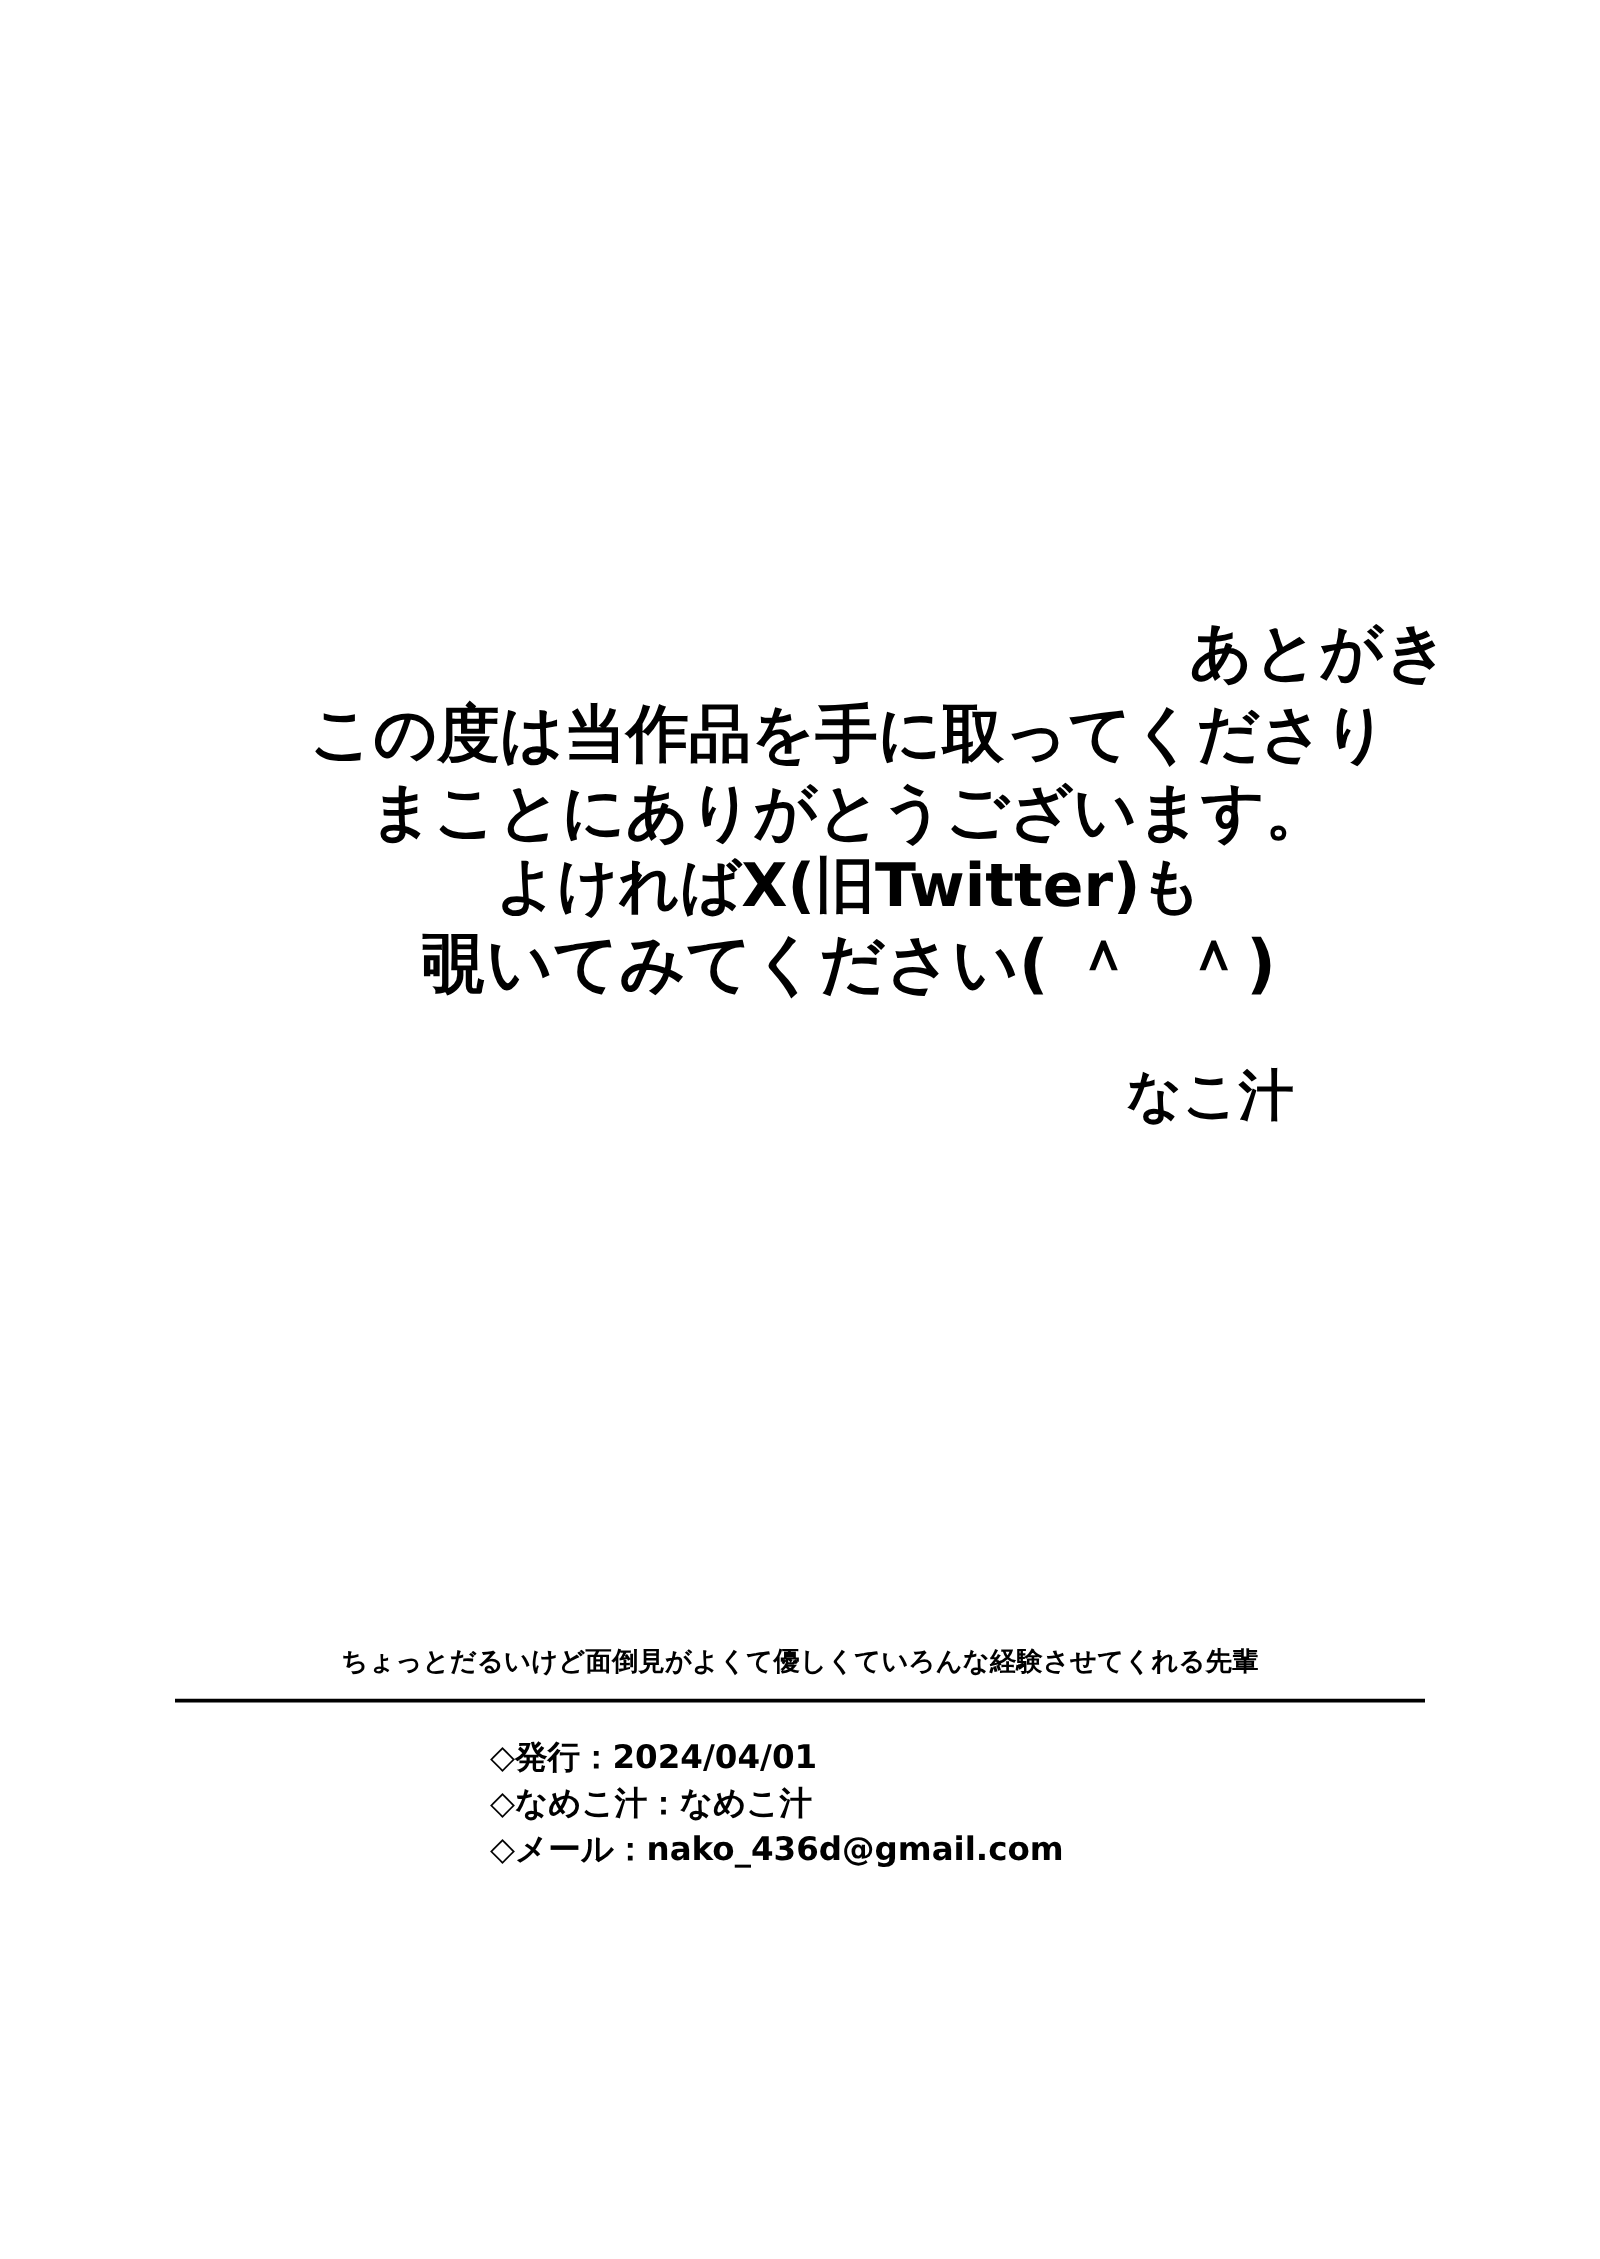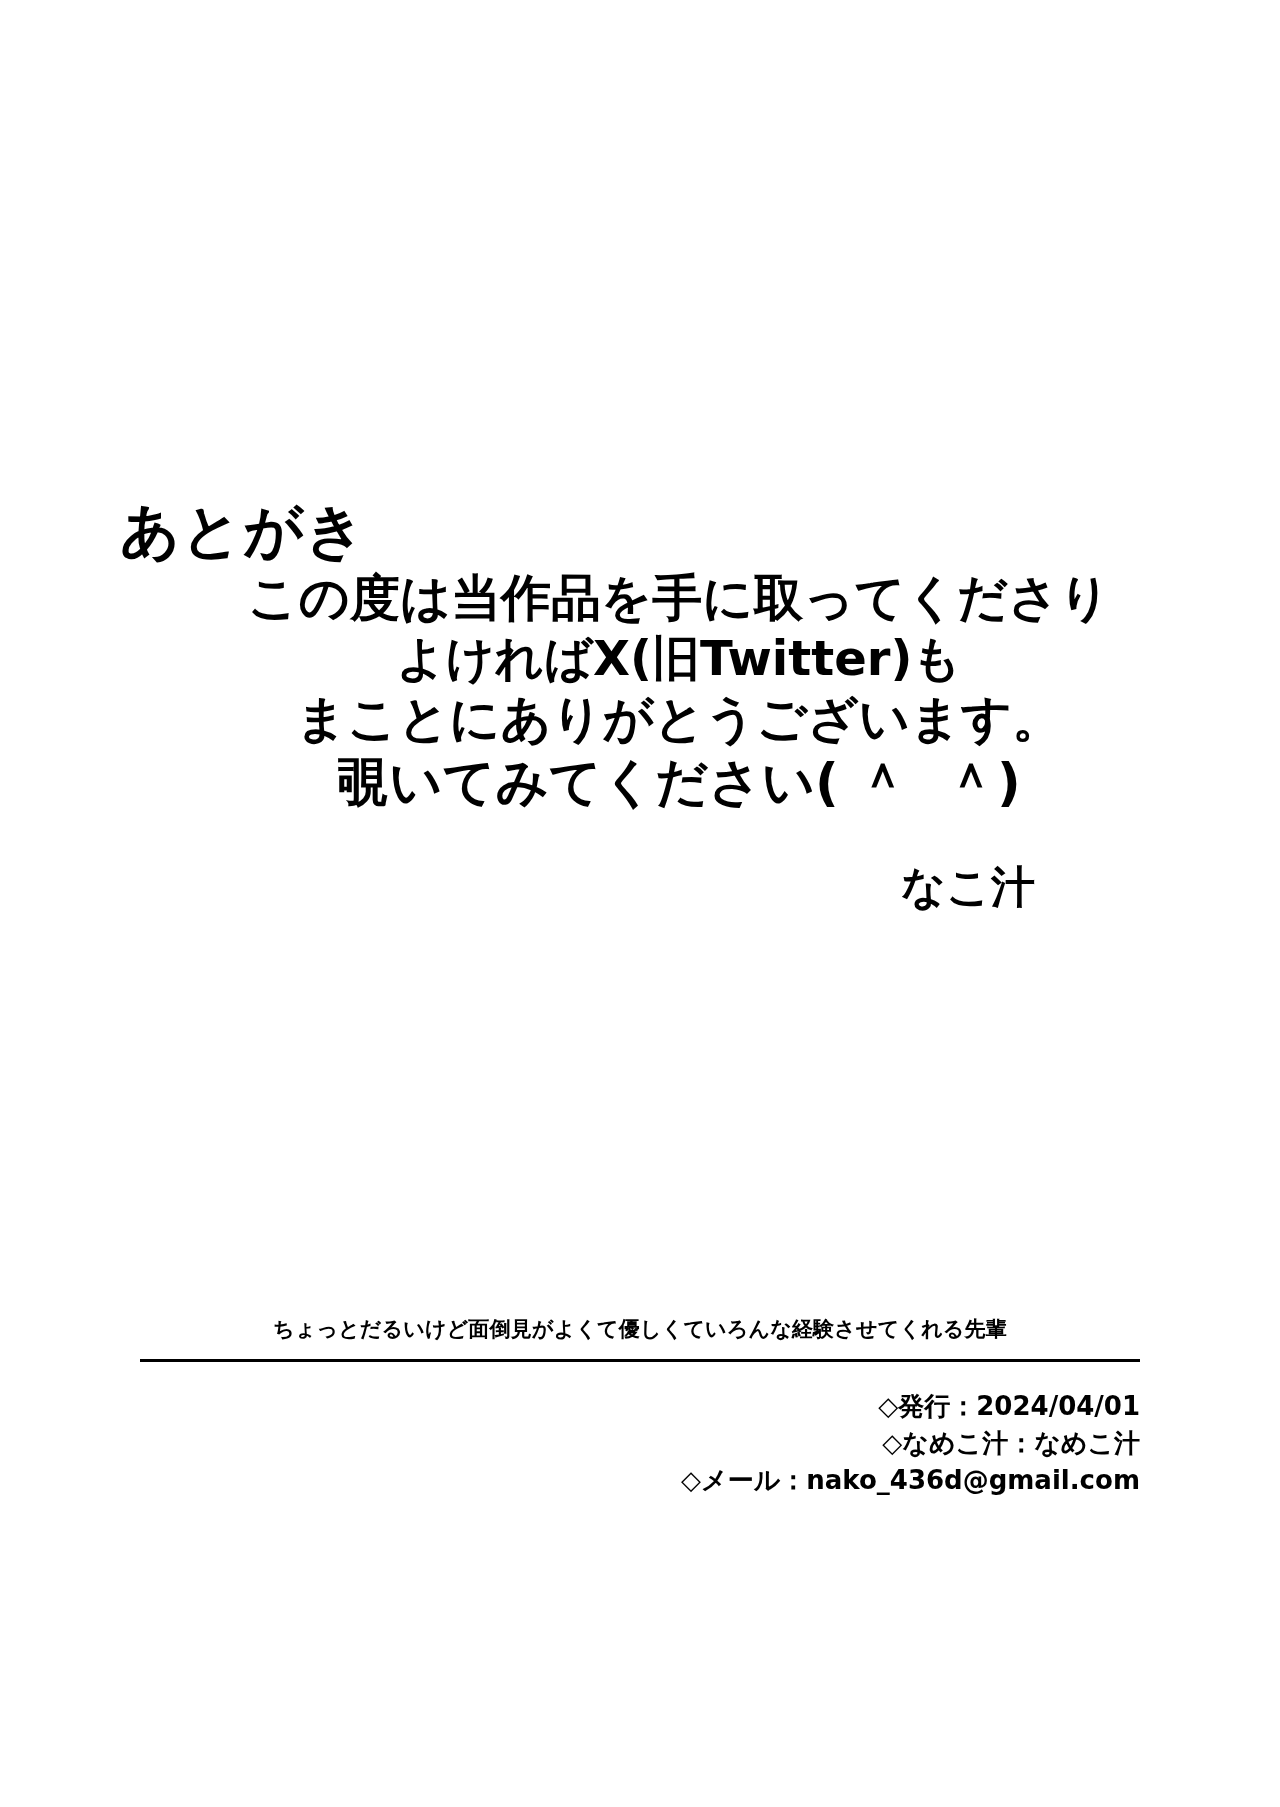--- a/index.html
+++ b/index.html
@@ -26,27 +26,28 @@
   .afterword {
     position: absolute;
     left: 0;
     right: 0;
     top: 496px;
     padding: 0 120px;
     box-sizing: border-box;
   }
 
   .afterword-title {
-    font-size: 59px;
+    font-size: 50px;
     font-weight: bold;
     line-height: 1.18;
-    text-align: left;
+    text-align: right;
     letter-spacing: 0.02em;
     margin: 0 0 2px 0;
     white-space: pre;
+    font-family: Liberation Mono, monospace;
   }
 
   .afterword-line {
     font-size: 50px;
     font-weight: bold;
     line-height: 1.20;
     text-align: center;
     letter-spacing: 0.0em;
     margin: 0 0 2px 0;
     padding-left: 78px;
@@ -85,44 +86,43 @@
 
   .colophon-rule {
     height: 3px;
     background: #000000;
     width: 100%;
     margin: 0 0 26px 0;
   }
 
   .colophon-list {
     padding-left: 252px;
-    text-align: right;
   }
 
   .colophon-item {
     font-size: 26px;
     font-weight: bold;
     line-height: 1.42;
     white-space: pre;
     margin: 0;
   }
 </style>
 </head>
 <body>
 
 <div class="page">
 
   <section class="afterword">
     <h1 class="afterword-title">あとがき</h1>
 
     <p class="afterword-line l1">この度は当作品を手に取ってくださり</p>
 
+    <p class="afterword-line l2">まことにありがとうございます。</p>
+
     <p class="afterword-line l4">よければX(旧Twitter)も</p>
-
-    <p class="afterword-line l2">まことにありがとうございます。</p>
 
     <p class="afterword-line l5">覗いてみてください( ＾  ＾)</p>
 
     <p class="afterword-sign">なこ汁</p>
   </section>
 
   <section class="colophon">
     <p class="colophon-work-title">ちょっとだるいけど面倒見がよくて優しくていろんな経験させてくれる先輩</p>
 
     <div class="colophon-rule"></div>

